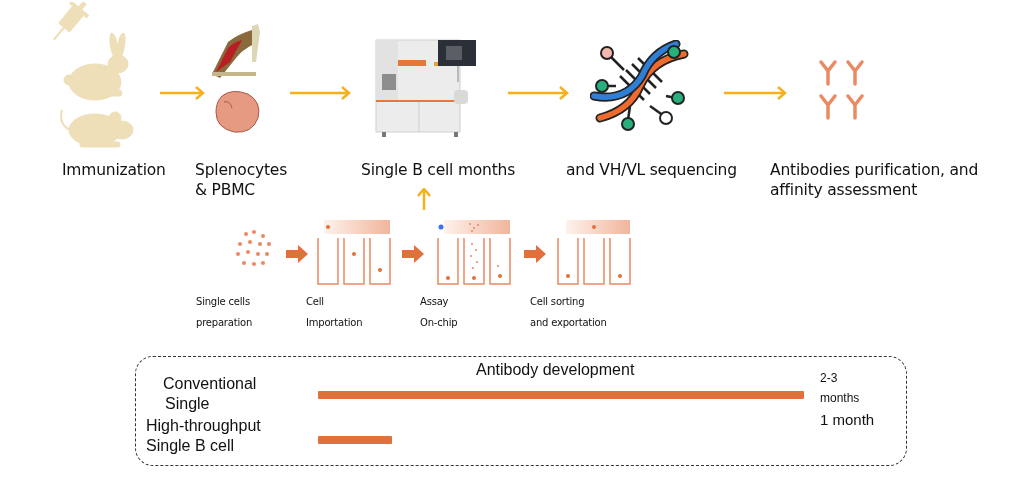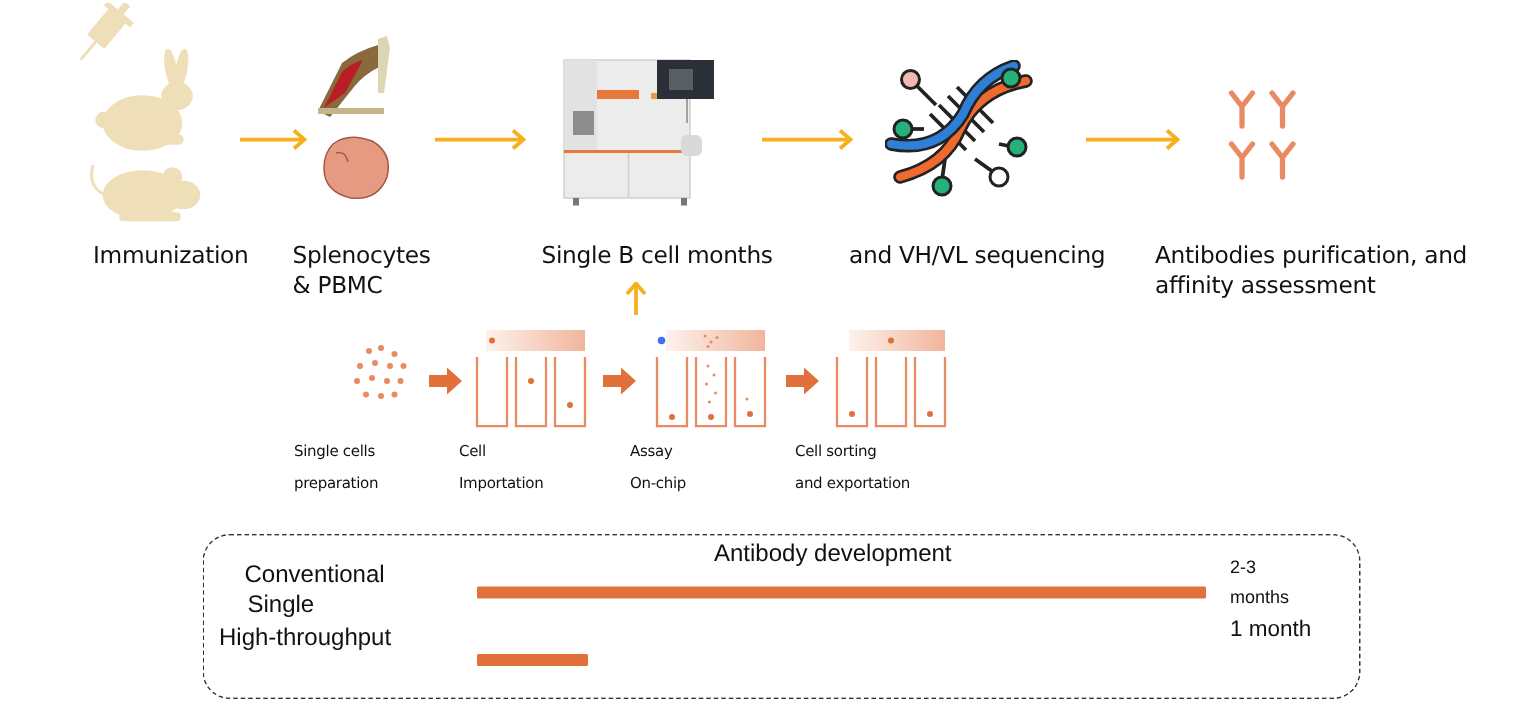--- a/index.html
+++ b/index.html
@@ -253,20 +253,21 @@
 
 <div class="timeline-box"></div>
 <div class="tl-text" style="left:476px;top:360px">Antibody development</div>
 
 <div class="tl-text" style="left:163px;top:374px;line-height:20px">
   <div>Conventional</div>
   <div style="padding-left:2px">Single</div>
 </div>
 <div class="tl-text" style="left:146px;top:416px;line-height:20px">
   <div>High-throughput</div>
+  <div>Single B cell</div>
 </div>
 
 <div class="bar" id="bar0" style="left: 318px; top: 391px; width: 486px;"></div>
 <div class="bar" id="bar1" style="left: 318px; top: 436px; width: 74px;"></div>
 
 <div class="tl-text" style="left:820px;top:368px;font-size:12px;line-height:20px">
   <div>2-3</div>
   <div>months</div>
 </div>
 <div class="tl-text" style="left:820px;top:410px;font-size:15px">1 month</div>

